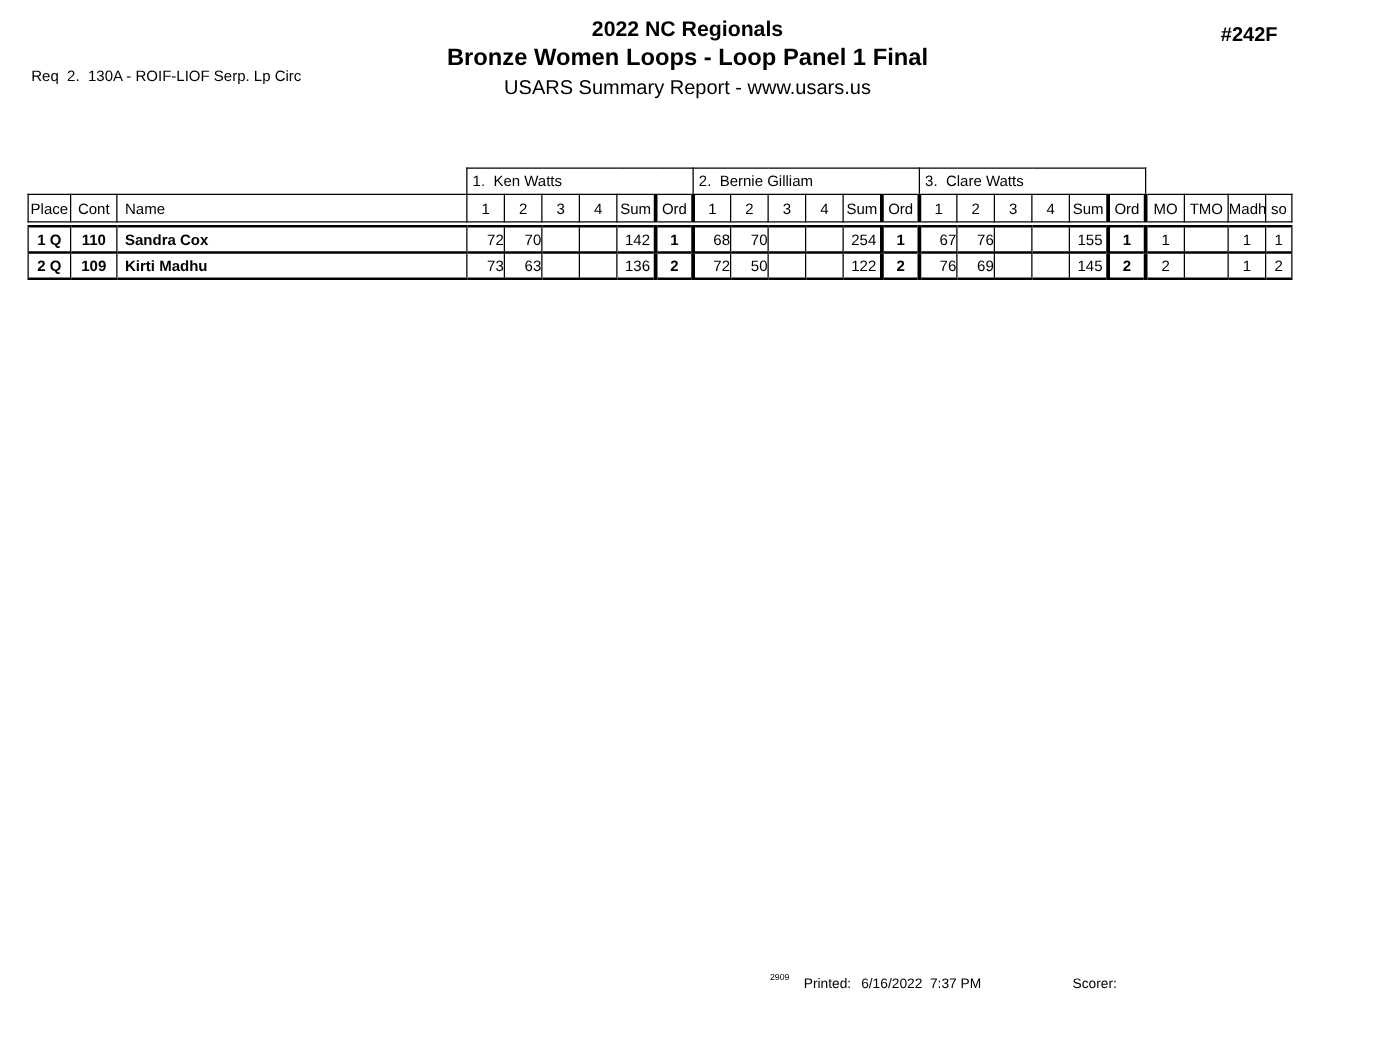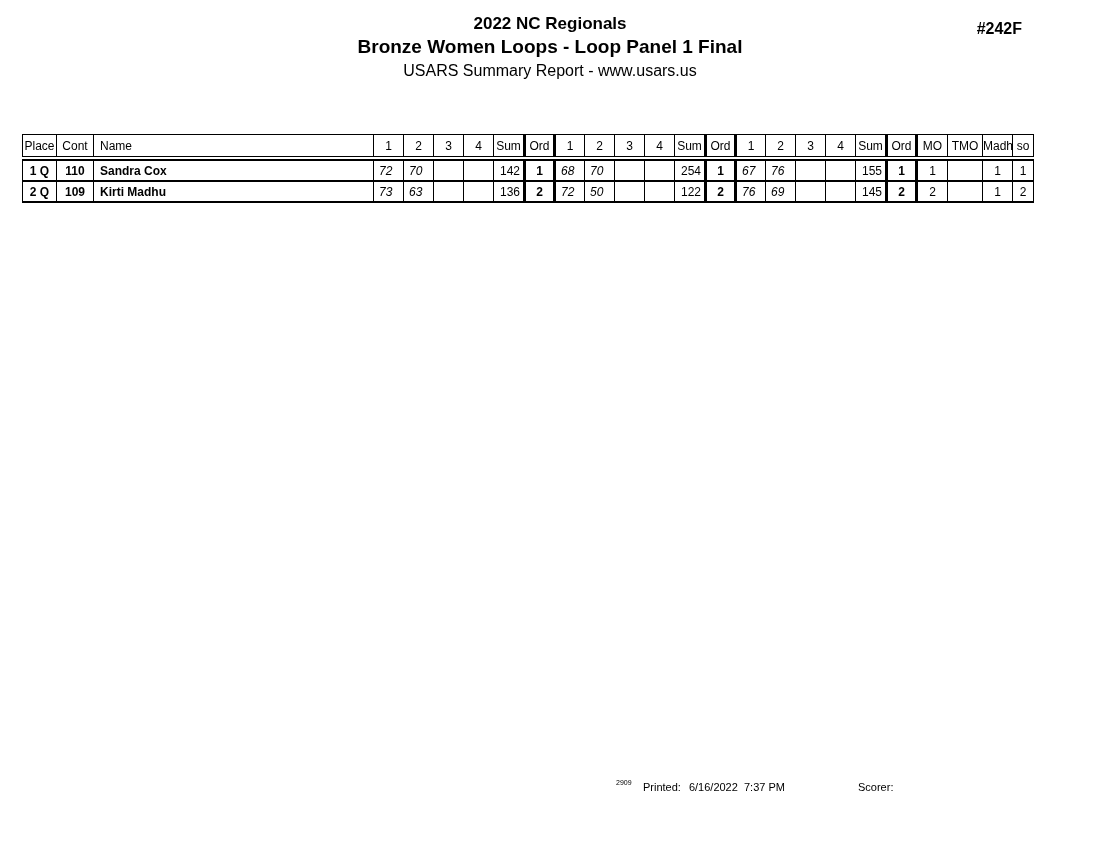--- a/index.html
+++ b/index.html
@@ -25,35 +25,36 @@
   .top-table td.nob{border:none;}
   .top-table td.judge{text-align:left;padding-left:4px;white-space:pre;}
   .top-table tr.header-row th{height:21px;}
   .data-table{margin-top:2px;}
   .data-table td{border:1px solid #000;border-top:2px solid #000;border-bottom:2px solid #000;
                  height:19px;padding:0;overflow:hidden;white-space:nowrap;margin-top:46px;}
   .ordcol{border-left:3px solid #000 !important;border-right:3px solid #000 !important;}
   .c{text-align:center;}
   .hl{text-align:left;padding-left:6px !important;}
   .lname{text-align:left;padding-left:6px !important;font-weight:bold;}
-  .sc{text-align:left;padding-left:5px !important;font-style:italic;}
+  .sc{text-align:right;padding-left:5px !important;}
   .sum{text-align:right;padding-right:3px !important;}
   .bold{font-weight:bold;}
 
   
   .foot-code{position:absolute;left:616px;top:779px;font-size:7px;letter-spacing:0px;}
   .foot-printed{position:absolute;left:643px;top:781px;font-size:11px;white-space:pre;}
   .foot-scorer{position:absolute;left:858px;top:781px;font-size:11px;}
 </style>
 </head>
 <body>
 
 <div class="page">
 
   <div class="req-block">
+    <div>Req  2.  130A - ROIF-LIOF Serp. Lp Circ</div>
   </div>
 
   <div class="titles">
     <div class="t-comp">2022 NC Regionals</div>
     <div class="t-event">Bronze Women Loops - Loop Panel 1 Final</div>
     <div class="t-report">USARS Summary Report - www.usars.us</div>
   </div>
 
   <div class="evtnum">#242F</div>
 
@@ -80,20 +81,27 @@
           <col style="width:30px">
           <col style="width:30px">
           <col style="width:31px">
           <col style="width:30px">
         <col style="width:31px">
           <col style="width:35px">
           <col style="width:30px">
           <col style="width:21px">
       </colgroup>
       <tbody>
+          <tr>
+        <td class="nob" colspan="3"></td>
+        <td class="judge" colspan="6">1.  Ken Watts</td>
+        <td class="judge" colspan="6">2.  Bernie Gilliam</td>
+        <td class="judge" colspan="6">3.  Clare Watts</td>
+        <td class="nob" colspan="4"></td>
+      </tr>
       <tr class="header-row">
         <th class="c">Place</th>
         <th class="c">Cont</th>
         <th class="hl">Name</th>
         <th class="c">1</th>
         <th class="c">2</th>
         <th class="c">3</th>
         <th class="c">4</th>
         <th class="c">Sum</th>
         <th class="c ordcol">Ord</th>

